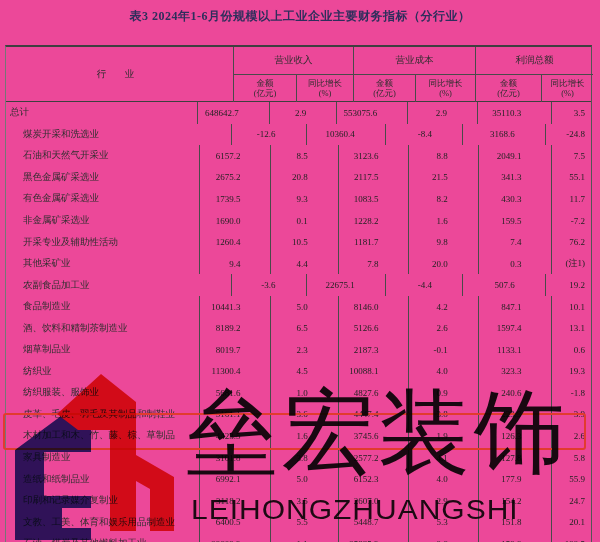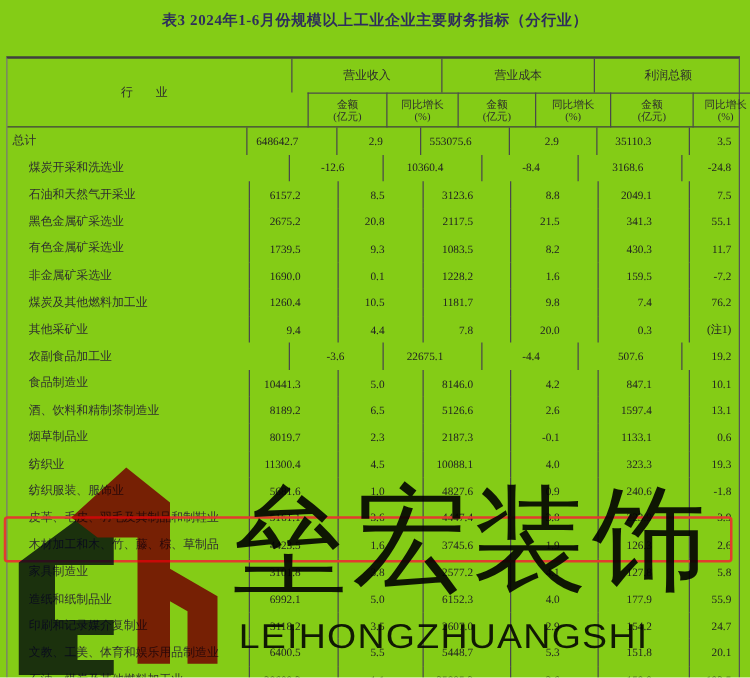--- a/index.html
+++ b/index.html
@@ -1,36 +1,36 @@
 <!DOCTYPE html>
 <html><head>
 <meta charset="utf-8">
 <style>
   html,body{margin:0;padding:0;}
   body{width:600px;height:542px;position:relative;background:#ffffff;overflow:hidden;
        font-family:"Liberation Serif","DejaVu Serif",serif;color:#333;}
-  .stage{position:absolute;left:0;top:0;width:600px;height:542px;overflow:hidden;background:#84cc16;}
+  .stage{position:absolute;left:0;top:0;width:600px;height:542px;overflow:hidden;background:#ec4899;}
 
   .title{position:absolute;left:0;top:8px;width:600px;text-align:center;
          font-size:12px;font-weight:bold;color:#2e2e5c;letter-spacing:.5px;}
 
   
   .tbl{position:absolute;left:5px;top:45px;width:587px;height:497px;
        border-top:2px solid #3f3f3f;border-left:1px solid #777;border-right:1px solid #555;
        box-sizing:border-box;font-size:9px;}
   .hdr{position:relative;height:55px;border-bottom:1.5px solid #3f3f3f;box-sizing:border-box;}
   .hcell{position:absolute;box-sizing:border-box;display:flex;align-items:center;justify-content:center;
          color:#2d2d2d;font-size:9.5px;}
   .industry-h{left:0;top:0;width:227px;height:55px;letter-spacing:8px;}
   .grp{top:0;height:27px;border-left:1px solid #4a4a4a;}
   .grp1{left:227px;width:120px;text-align:center;}
   .grp2{left:347px;width:122px;}
   .grp3{left:469px;width:118px;}
   .sub{top:27px;height:28px;border-left:1px solid #4a4a4a;border-top:1px solid #4a4a4a;
-       flex-direction:column;line-height:1.15;font-size:8.5px;text-align:center;margin-left:13px;}
+       flex-direction:column;line-height:1.15;font-size:8.5px;text-align:center;}
   .s1{left:227px;width:63px;} .s2{left:290px;width:57px;}
   .s3{left:347px;width:62px;} .s4{left:409px;width:60px;}
   .s5{left:469px;width:66px;} .s6{left:535px;width:52px;}
 
   .rows{position:relative;}
   .r{display:flex;height:21.55px;align-items:center;box-sizing:border-box;gap:24px;}
   .c{box-sizing:border-box;height:100%;display:flex;align-items:center;overflow:hidden;}
   .c-ind{width:227px;padding-left:17px;color:#2f2f2f;font-size:9.5px;white-space:nowrap;}
   .r.total .c-ind{padding-left:4px;}
   .c-num{justify-content:flex-end;padding-right:6px;border-left:1px solid #4a4a4a;color:#222;}
@@ -137,21 +137,21 @@
         <div class="r">
           <div class="c c-ind">非金属矿采选业</div>
           <div class="c c-num w1">1690.0</div>
           <div class="c c-num w2">0.1</div>
           <div class="c c-num w3">1228.2</div>
           <div class="c c-num w4">1.6</div>
           <div class="c c-num w5">159.5</div>
           <div class="c c-num w6">-7.2</div>
         </div>
         <div class="r">
-          <div class="c c-ind">煤炭及其他燃料加工业</div>
+          <div class="c c-ind">开采专业及辅助性活动</div>
           <div class="c c-num w1">1260.4</div>
           <div class="c c-num w2">10.5</div>
           <div class="c c-num w3">1181.7</div>
           <div class="c c-num w4">9.8</div>
           <div class="c c-num w5">7.4</div>
           <div class="c c-num w6">76.2</div>
         </div>
         <div class="r">
           <div class="c c-ind">其他采矿业</div>
           <div class="c c-num w1">9.4</div>

